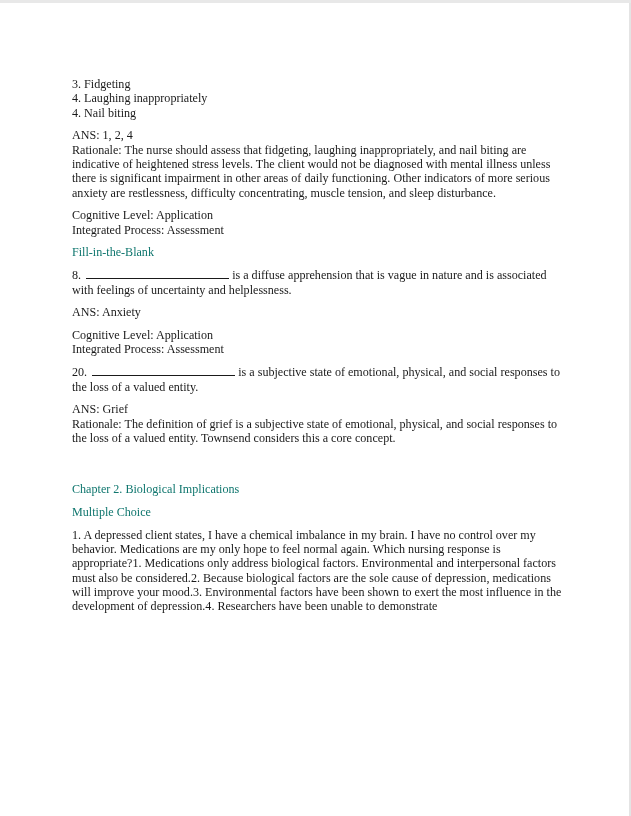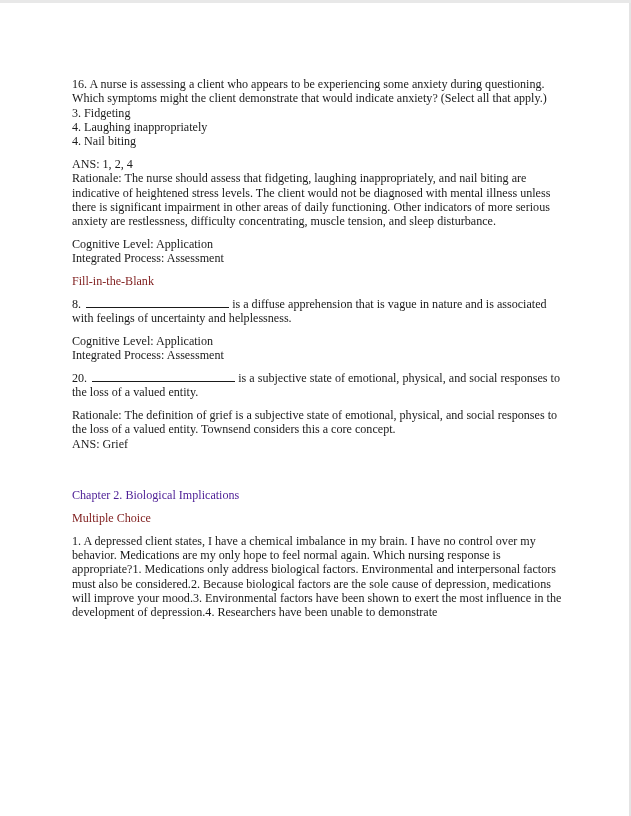--- a/index.html
+++ b/index.html
@@ -8,33 +8,32 @@
     background: #ffffff; position: relative;
     font-family: "Liberation Serif", "DejaVu Serif", serif;
     color: #1a1a1a;
   }
   .top-band { position: absolute; left: 0; top: 0; width: 631px; height: 3px; background: #e8e8e8; }
   .right-edge { position: absolute; right: 0; top: 3px; width: 2px; height: 813px; background: #e4e4e4; }
   .page { position: absolute; left: 72px; top: 77px; width: 490px; font-size: 12.1px; line-height: 14.3px; }
   .block { margin: 0 0 8.5px 0; }
   .line { display: block; }
   .blank { display: inline-block; width: 143px; border-bottom: 1px solid #1a1a1a; height: 10px; vertical-align: baseline; margin-left: 2px; }
-  .chapter { margin-top: 37px; color: #4c1d95; }
-  .section-head { color: #7f1d1d; }
+  .chapter { margin-top: 37px; color: #0f766e; }
+  .section-head { color: #0f766e; }
 </style>
 </head>
 <body>
 
 <div class="top-band"></div>
 <div class="right-edge"></div>
 
 <div class="page">
 
   <div class="block">
-    <span class="line">16. A nurse is assessing a client who appears to be experiencing some anxiety during questioning. Which symptoms might the client demonstrate that would indicate anxiety? (Select all that apply.)</span>
     <span class="line">3. Fidgeting</span>
     <span class="line">4. Laughing inappropriately</span>
     <span class="line">4. Nail biting</span>
   </div>
 
   <div class="block">
     <span class="line">ANS: 1, 2, 4</span>
     <span class="line">Rationale: The nurse should assess that fidgeting, laughing inappropriately, and nail biting are indicative of heightened stress levels. The client would not be diagnosed with mental illness unless there is significant impairment in other areas of daily functioning. Other indicators of more serious anxiety are restlessness, difficulty concentrating, muscle tension, and sleep disturbance.</span>
   </div>
 
@@ -45,36 +44,37 @@
 
   <div class="block section-head">Fill-in-the-Blank</div>
 
   <div class="block">
     <span>8.</span>
     <span class="blank"></span>
     <span>is a diffuse apprehension that is vague in nature and is associated with feelings of uncertainty and helplessness.</span>
   </div>
 
   <div class="block">
+    <span class="line">ANS: Anxiety</span>
   </div>
 
   <div class="block">
     <span class="line">Cognitive Level: Application</span>
     <span class="line">Integrated Process: Assessment</span>
   </div>
 
   <div class="block">
     <span>20.</span>
     <span class="blank"></span>
     <span>is a subjective state of emotional, physical, and social responses to the loss of a valued entity.</span>
   </div>
 
   <div class="block">
+    <span class="line">ANS: Grief</span>
     <span class="line">Rationale: The definition of grief is a subjective state of emotional, physical, and social responses to the loss of a valued entity. Townsend considers this a core concept.</span>
-    <span class="line">ANS: Grief</span>
   </div>
 
   <div class="block chapter">Chapter 2. Biological Implications</div>
 
   <div class="block section-head">Multiple Choice</div>
 
   <div class="block">
     <span class="line">1. A depressed client states, I have a chemical imbalance in my brain. I have no control over my behavior. Medications are my only hope to feel normal again. Which nursing response is appropriate?1. Medications only address biological factors. Environmental and interpersonal factors must also be considered.2. Because biological factors are the sole cause of depression, medications will improve your mood.3. Environmental factors have been shown to exert the most influence in the development of depression.4. Researchers have been unable to demonstrate</span>
   </div>
 

